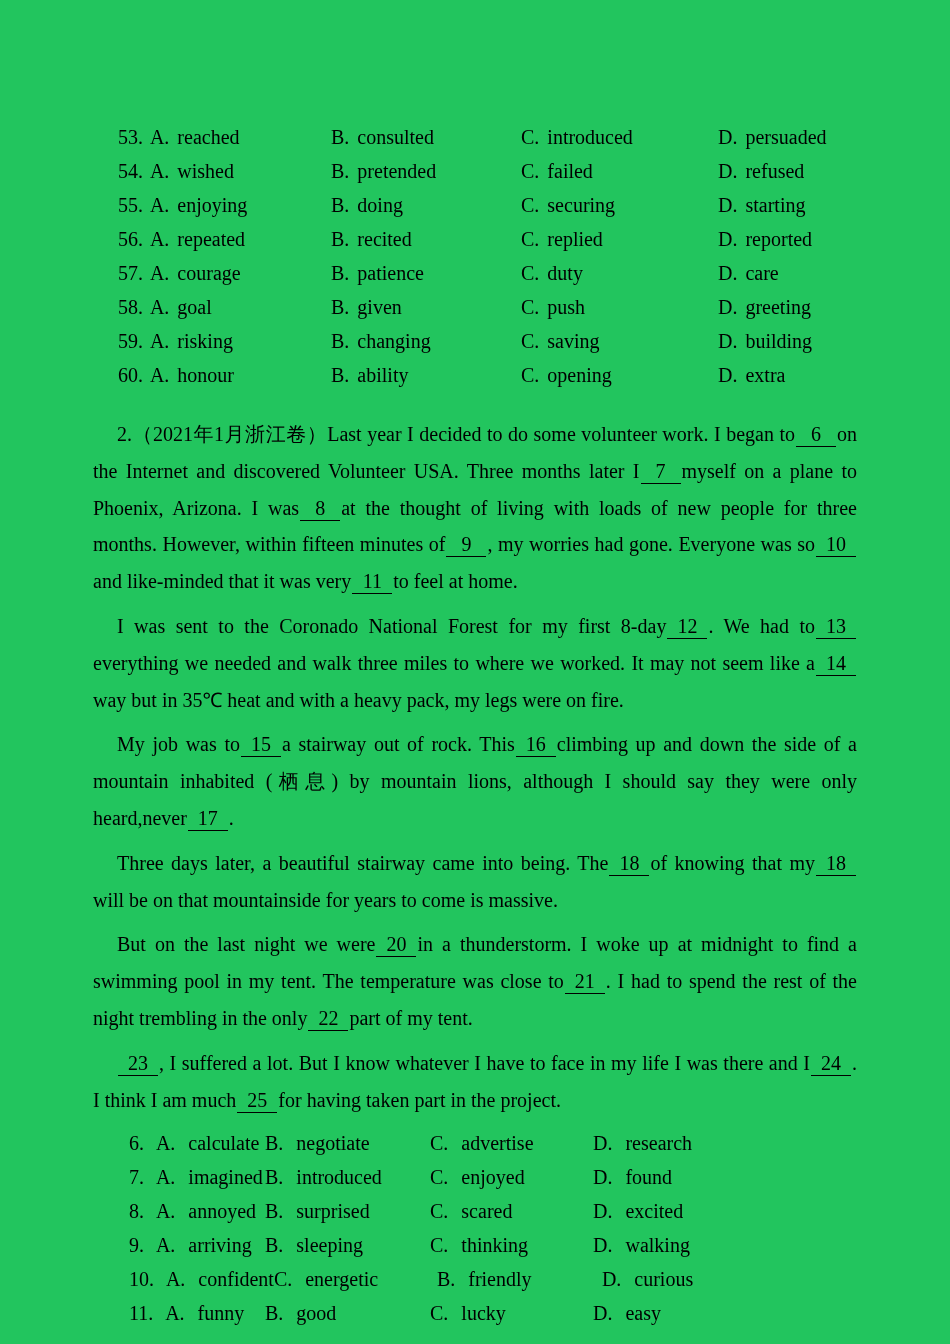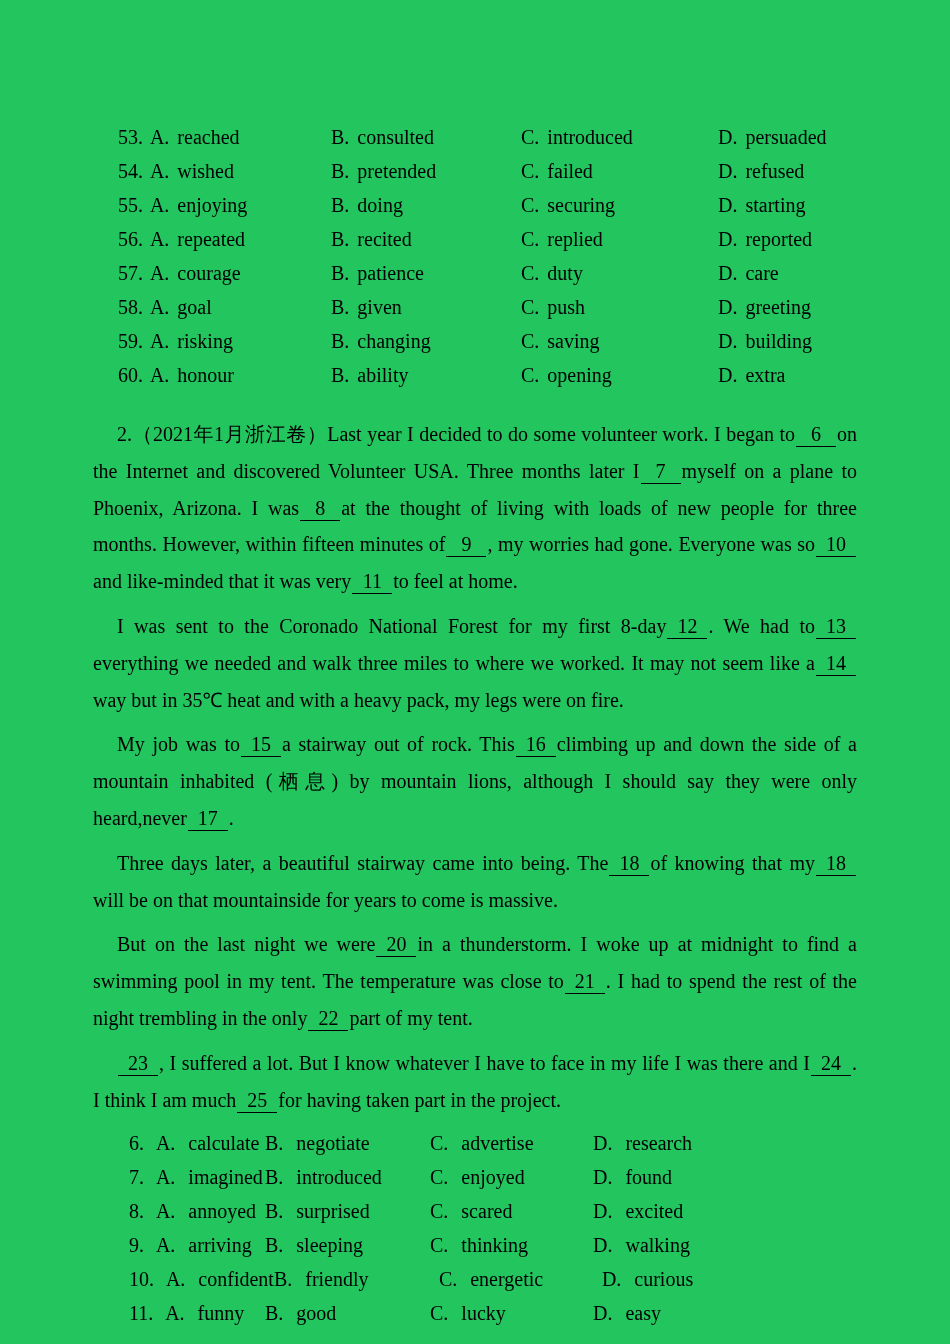--- a/index.html
+++ b/index.html
@@ -131,22 +131,22 @@
         <span class="opt-cell c3">D. excited</span>
       </div>
       <div class="opt-row">
         <span class="opt-cell c0">9. A. arriving</span>
         <span class="opt-cell c1">B. sleeping</span>
         <span class="opt-cell c2">C. thinking</span>
         <span class="opt-cell c3">D. walking</span>
       </div>
       <div class="opt-row">
         <span class="opt-cell c0">10. A. confident</span>
+        <span class="opt-cell c2">C. energetic</span>
         <span class="opt-cell c1">B. friendly</span>
-        <span class="opt-cell c2">C. energetic</span>
         <span class="opt-cell c3">D. curious</span>
       </div>
       <div class="opt-row">
         <span class="opt-cell c0">11. A. funny</span>
         <span class="opt-cell c1">B. good</span>
         <span class="opt-cell c2">C. lucky</span>
         <span class="opt-cell c3">D. easy</span>
       </div>
     </section>
 

